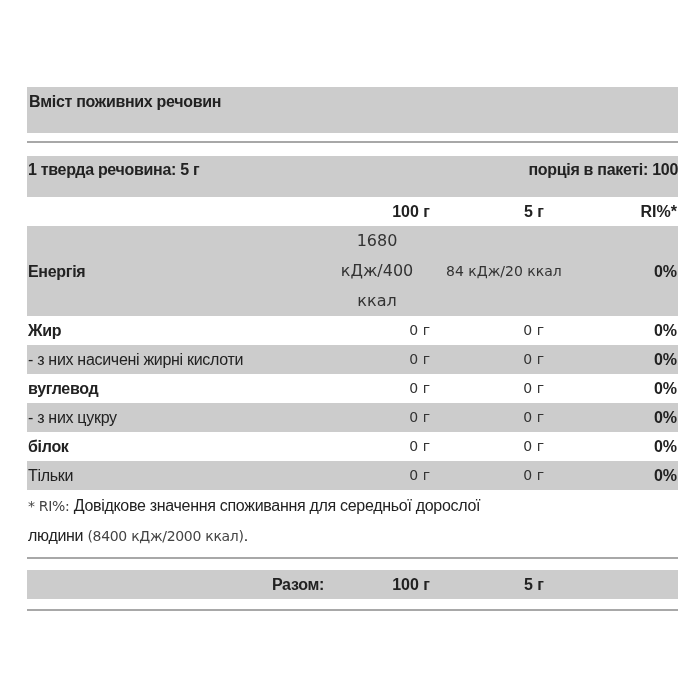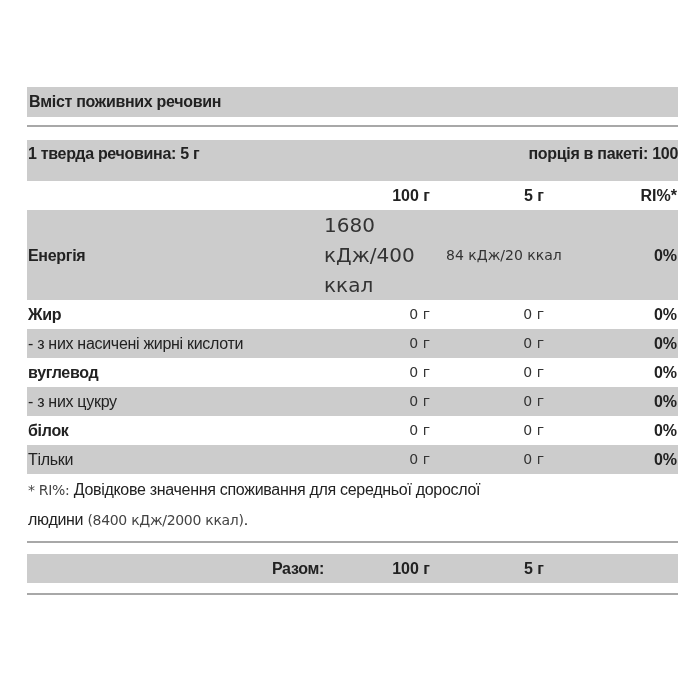--- a/index.html
+++ b/index.html
@@ -16,21 +16,21 @@
       font-size: 16px;
     }
     .wrap {
       position: absolute;
       left: 27px;
       top: 87px;
       width: 651px;
     }
     .band { background: #cccccc; }
     .heading {
-      height: 30px;
+      height: 46px;
       line-height: 30px;
       padding-left: 2px;
       font-weight: bold;
       font-size: 16px;
       letter-spacing: -0.3px;
     }
     .rule {
       height: 2px;
       background: #a8a8a8;
     }
@@ -63,25 +63,25 @@
     col.c4 { width: 101px; }
     td.name { padding-left: 1px; letter-spacing: -0.3px; }
     td.v100 { text-align: right; padding-right: 9px; font-family: "DejaVu Sans", sans-serif; font-size: 14px; color: #333; }
     td.v5 { text-align: right; padding-right: 33px; font-family: "DejaVu Sans", sans-serif; font-size: 14px; color: #333; }
     td.ri { text-align: right; font-weight: bold; padding-right: 1px; }
     tr.hdr td { font-weight: bold; font-family: "Liberation Sans", sans-serif; font-size: 16px; color: #222; }
     tr.bold td.name { font-weight: bold; }
     tr.energy td { height: 88px; }
     td.energy-100 {
       white-space: normal;
-      text-align: left;
+      text-align: center;
       line-height: 30px;
       padding-right: 9px;
       font-family: "DejaVu Sans", sans-serif;
-      font-size: 20px;
+      font-size: 16px;
       color: #333;
     }
     td.energy-5 {
       text-align: left;
       padding-left: 7px;
       font-family: "DejaVu Sans", sans-serif;
       font-size: 14px;
       color: #333;
     }
     .footnote {

